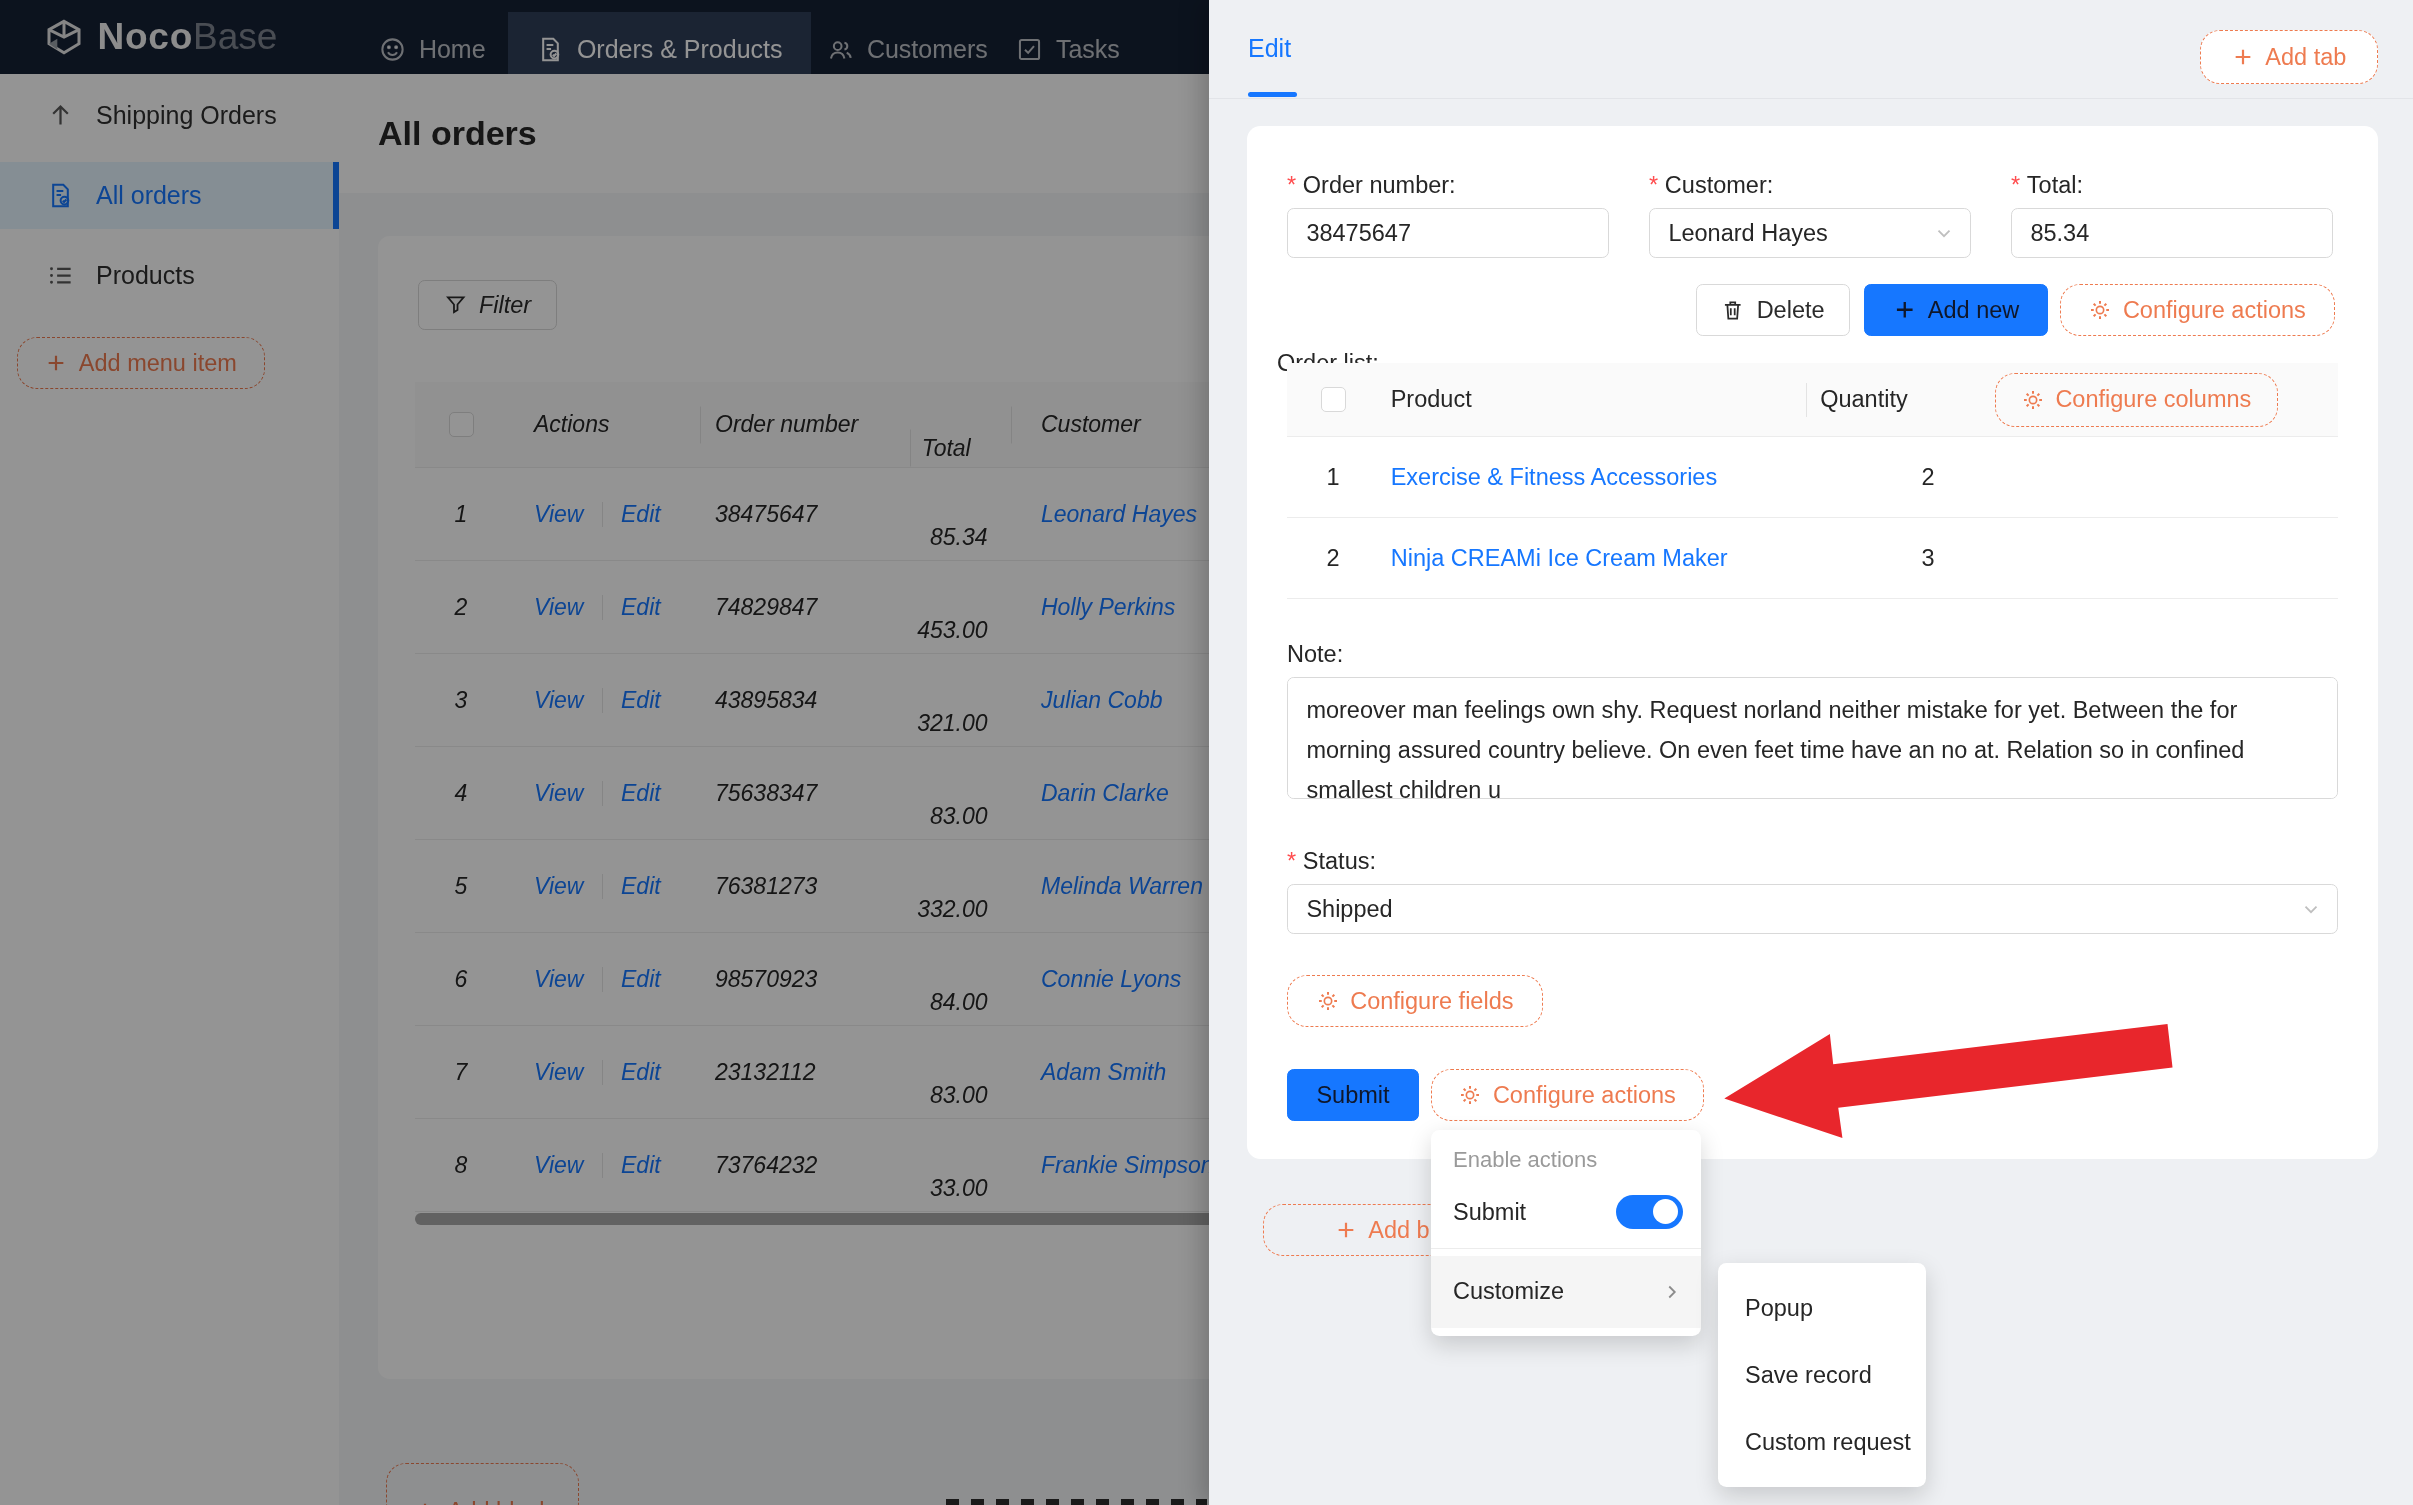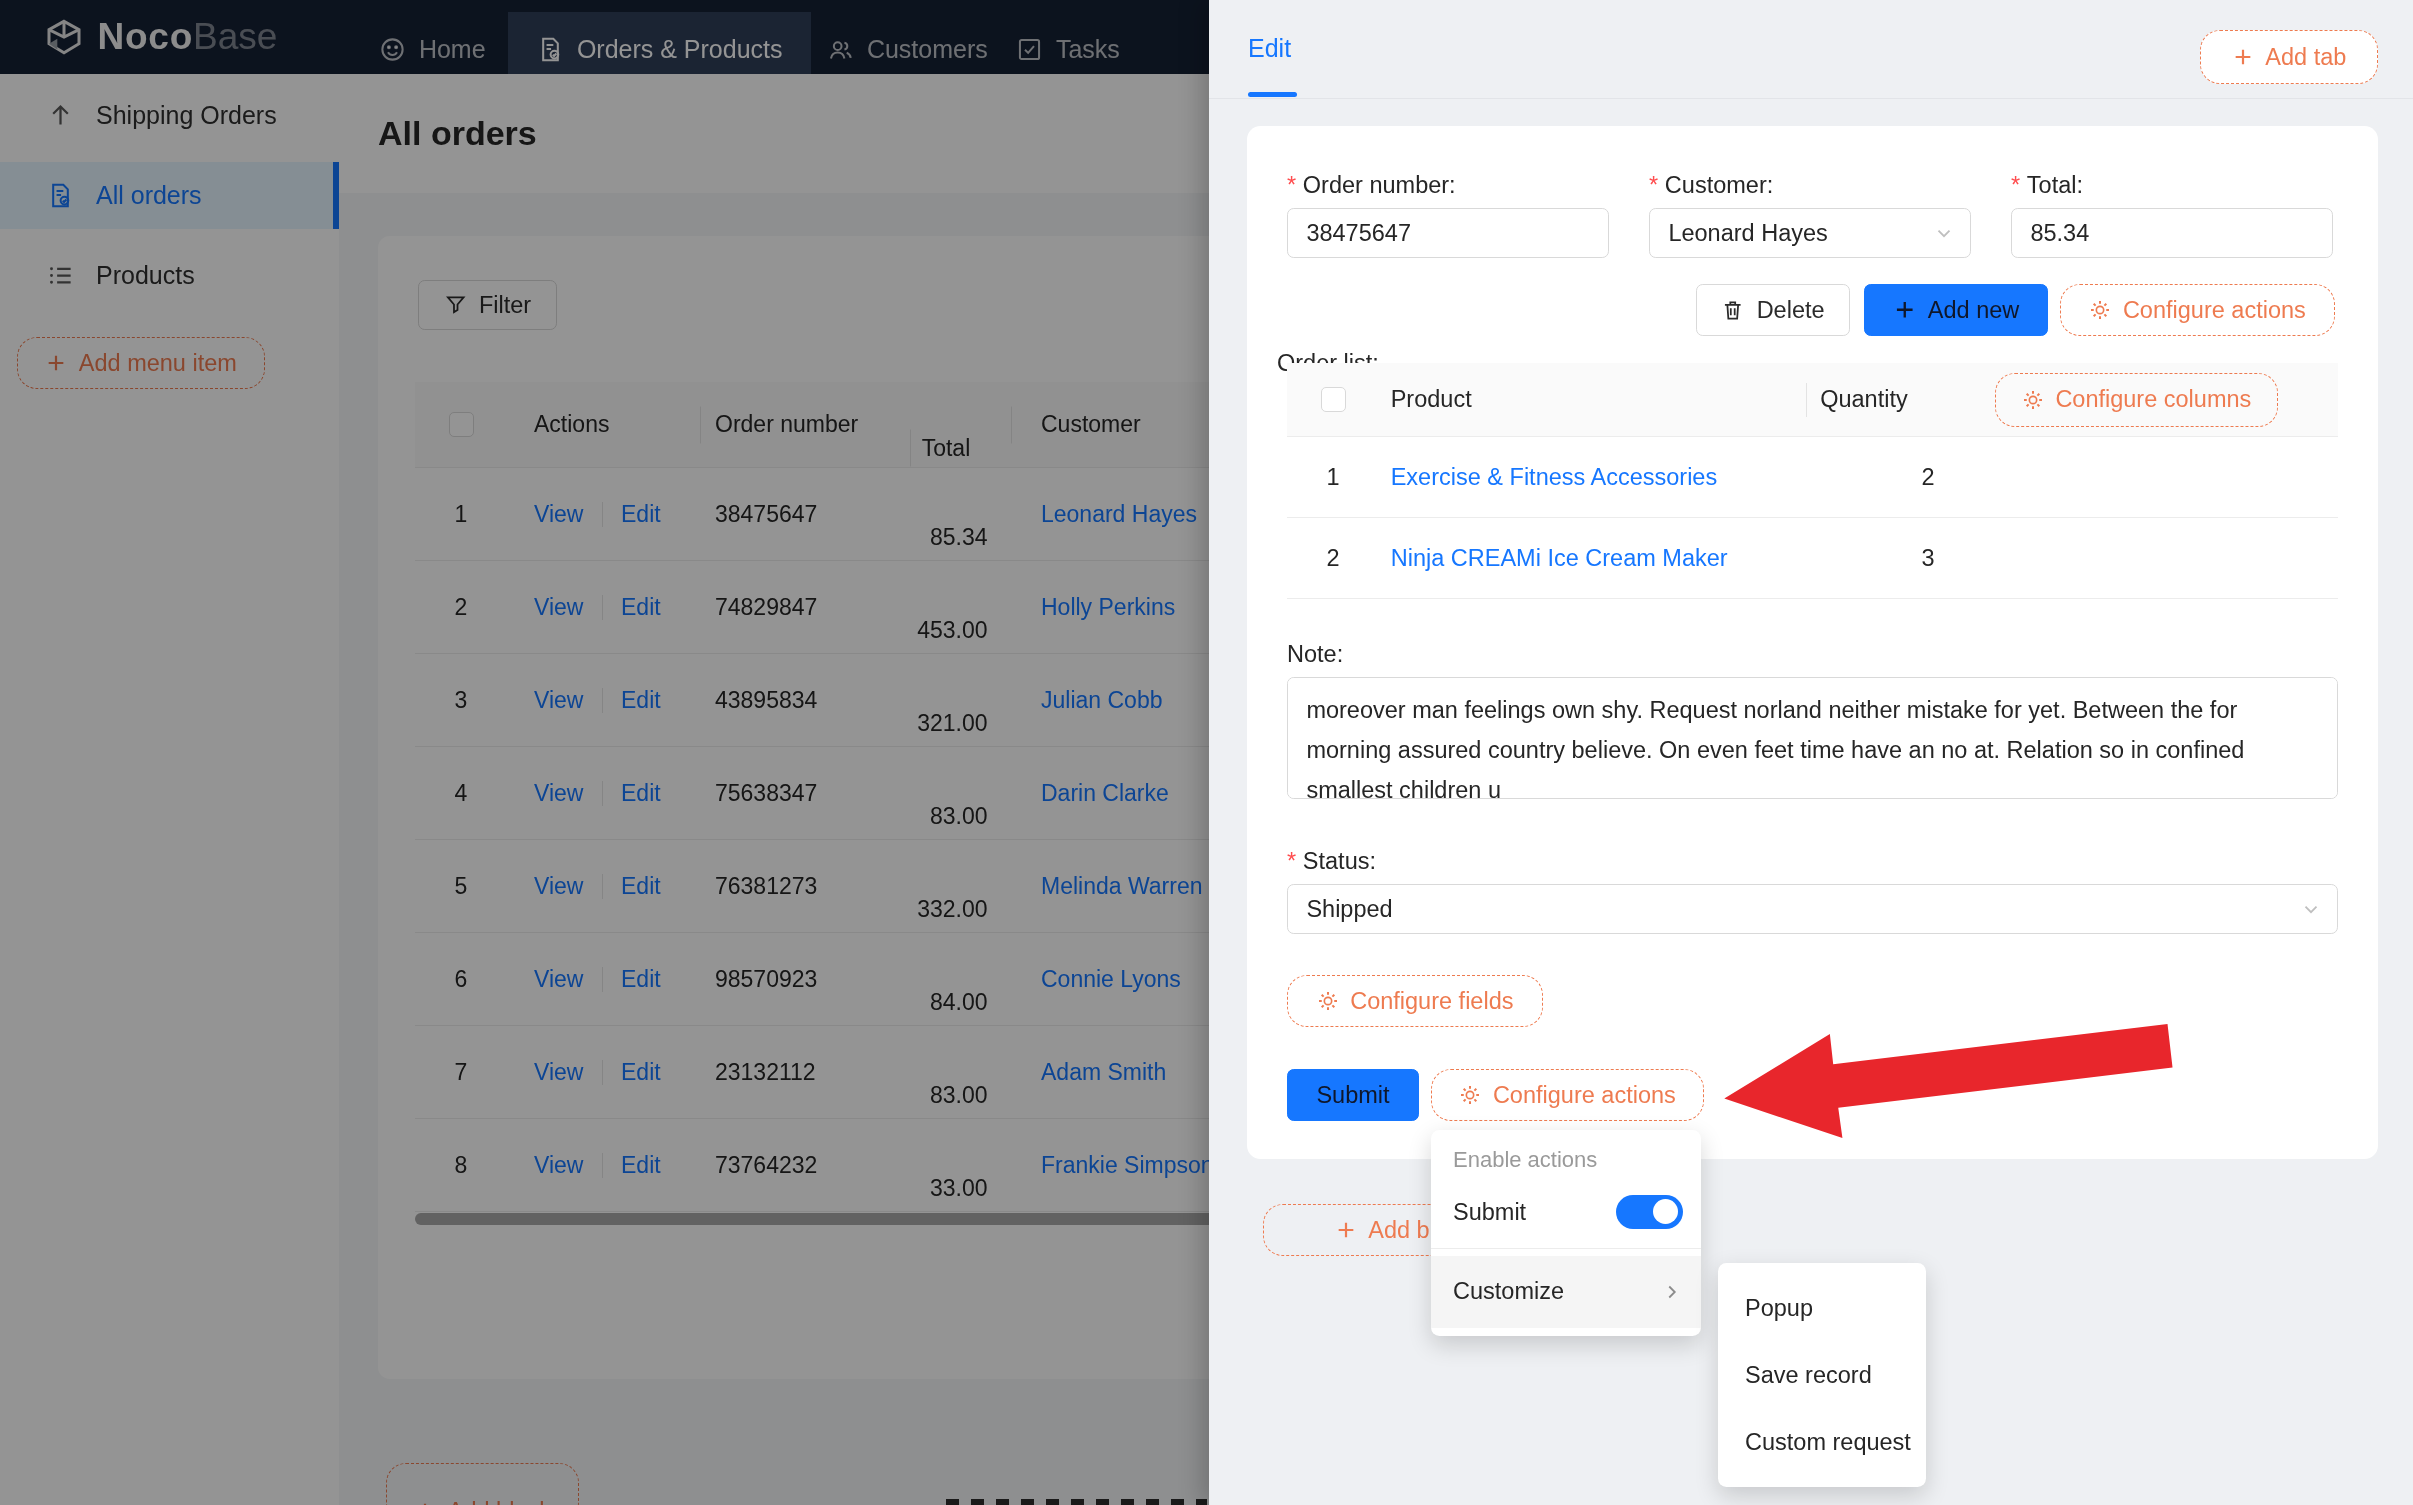--- a/index.html
+++ b/index.html
@@ -23,21 +23,21 @@
   .sideitem svg{width:27px;height:27px;color:#595959;}
   .sideitem.active{background:#e6f4ff;color:#1677ff;}
   .sideitem.active svg{color:#1677ff;}
   .sideitem.active::after{content:"";position:absolute;right:-5.9px;top:0;width:5.9px;height:100%;background:#1677ff;}
   .dashed-btn{border:1.7px dashed #ee7b50;color:#ee7b50;background:transparent;border-radius:20px;
               display:flex;align-items:center;justify-content:center;gap:11.7px;font-size:23.5px;box-sizing:border-box;}
   .dashed-btn svg{width:22px;height:22px;}
   .page{position:absolute;left:339px;top:74px;right:0;bottom:0;overflow:hidden;background:#f5f6f8;}
   .page-header{position:absolute;left:0;top:0;right:0;height:119px;background:#fff;}
   .page-title{position:absolute;left:39px;top:40px;font-size:34px;font-weight:600;color:#262626;}
-  .card{position:absolute;left:39px;top:162px;width:1006px;height:1143px;background:#fff;border-radius:11.7px;}
+  .card{position:absolute;left:39px;top:162px;width:1006px;height:1143px;background:#fff;border-radius:11.7px;font-style:italic;}
   .btn{background:#fff;border:0.8px solid #d9d9d9;border-radius:6.7px;display:flex;align-items:center;
        justify-content:center;gap:11.7px;font-size:23.5px;color:#2b2b2b;box-sizing:border-box;}
   .btn svg{width:23.5px;height:23.5px;}
   .btn.primary{background:#1677ff;border-color:#1677ff;color:#0f172a;}
   
   .otable{position:absolute;left:37px;top:146px;width:880px;}
   .trow{display:flex;align-items:center;height:92px;border-bottom:0.8px solid #ececec;font-size:23px;}
   .thead{height:85px;background:#fafafa;font-weight:500;color:#262626;}
   .c-idx{width:92px;display:flex;justify-content:center;align-items:center;flex:none;}
   .c-act{width:193px;padding-left:27px;box-sizing:border-box;flex:none;display:flex;align-items:center;}

